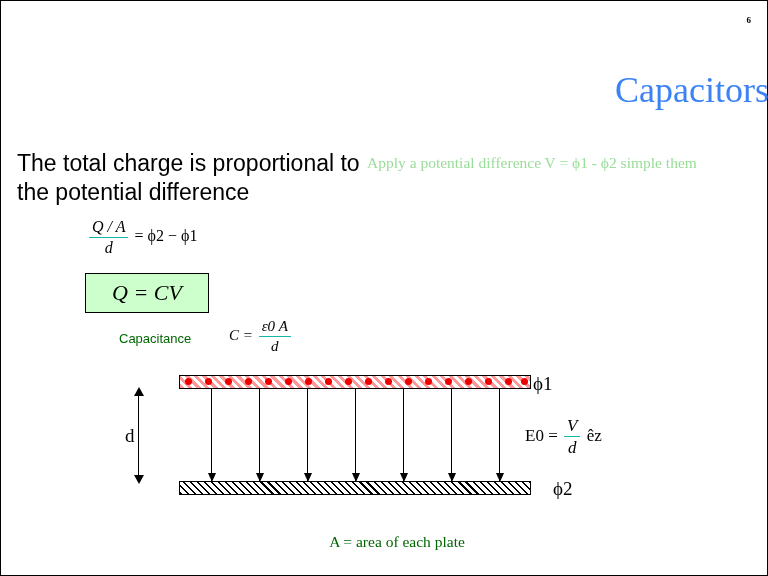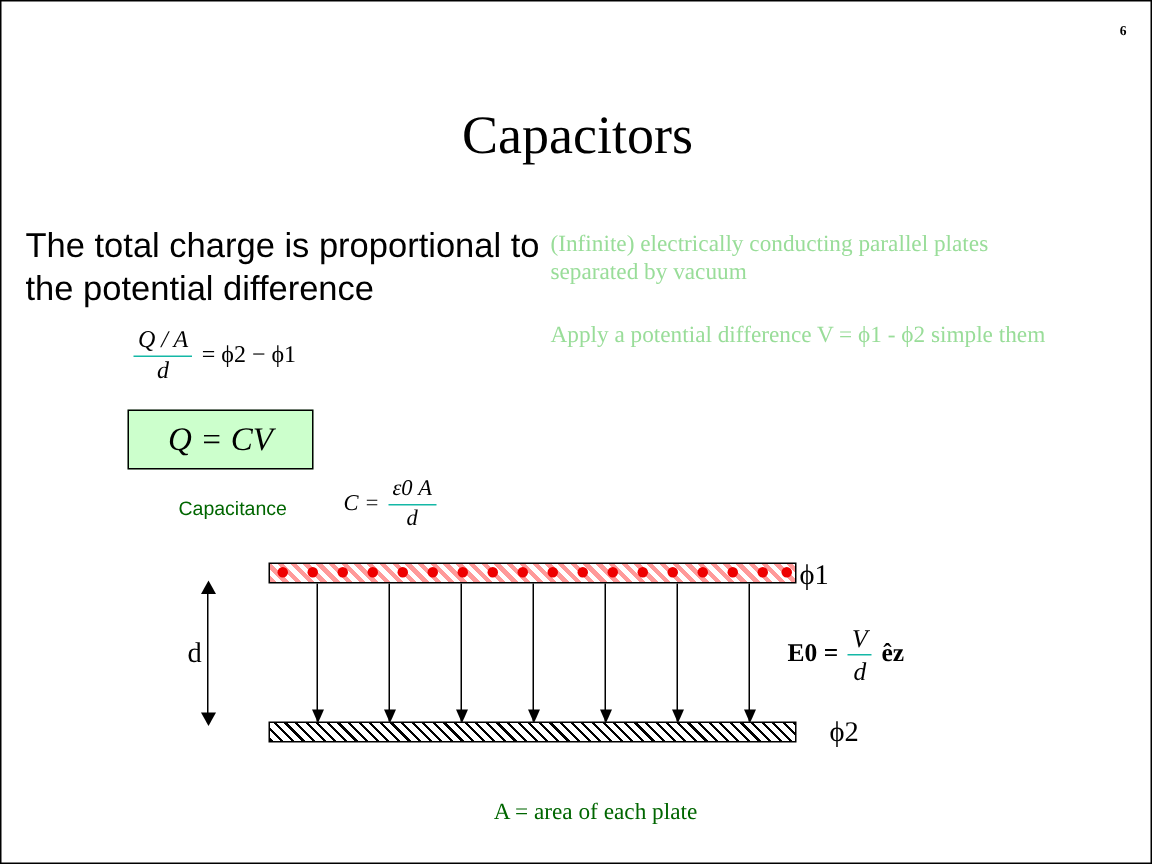--- a/index.html
+++ b/index.html
@@ -28,23 +28,23 @@
     font-size: 9px;
     font-weight: bold;
     color: #000000;
     font-family: "Liberation Serif", serif;
   }
   .title {
     position: absolute;
     top: 68px;
     left: 0;
     width: 768px;
-    text-align: center;
+    text-align: right;
     font-size: 36px;
-    color: #000000;
+    color: #3b82f6;
     font-family: "Liberation Serif", serif;
   }
   
   .lead-text {
     position: absolute;
     left: 16px;
     top: 148px;
     width: 350px;
     font-size: 23px;
     line-height: 1.25;
@@ -226,21 +226,21 @@
     position: absolute;
     left: 0;
     top: 532px;
     width: 768px;
     text-align: center;
     font-size: 15.5px;
     color: #006600;
     font-family: "Liberation Serif", serif;
     margin-left: 12px;
   }
-  .bold-vec { font-weight: bold; font-style: normal; }
+  .bold-vec { font-weight: normal; font-style: normal; }
 </style>
 </head>
 <body>
 
 <div id="slide">
 
   <div class="page-number">6</div>
 
   <div class="title">Capacitors</div>
 
@@ -262,21 +262,20 @@
 
   <div class="eq-cap">
     <span class="ital">C =</span>
     <span class="frac">
       <span class="num ital">ε0 A</span>
       <span class="den ital">d</span>
     </span>
   </div>
 
   <div class="bullets">
-    <p>(Infinite) electrically conducting parallel plates separated by vacuum</p>
     <p>Apply a potential difference V = ϕ1 - ϕ2 simple them</p>
   </div>
 
   <div class="plate plate-top"></div>
   <div class="plate plate-bottom"></div>
 
   <div class="charge-dot" style="left:184px"></div>
   <div class="charge-dot" style="left:204px"></div>
   <div class="charge-dot" style="left:224px"></div>
   <div class="charge-dot" style="left:244px"></div>

